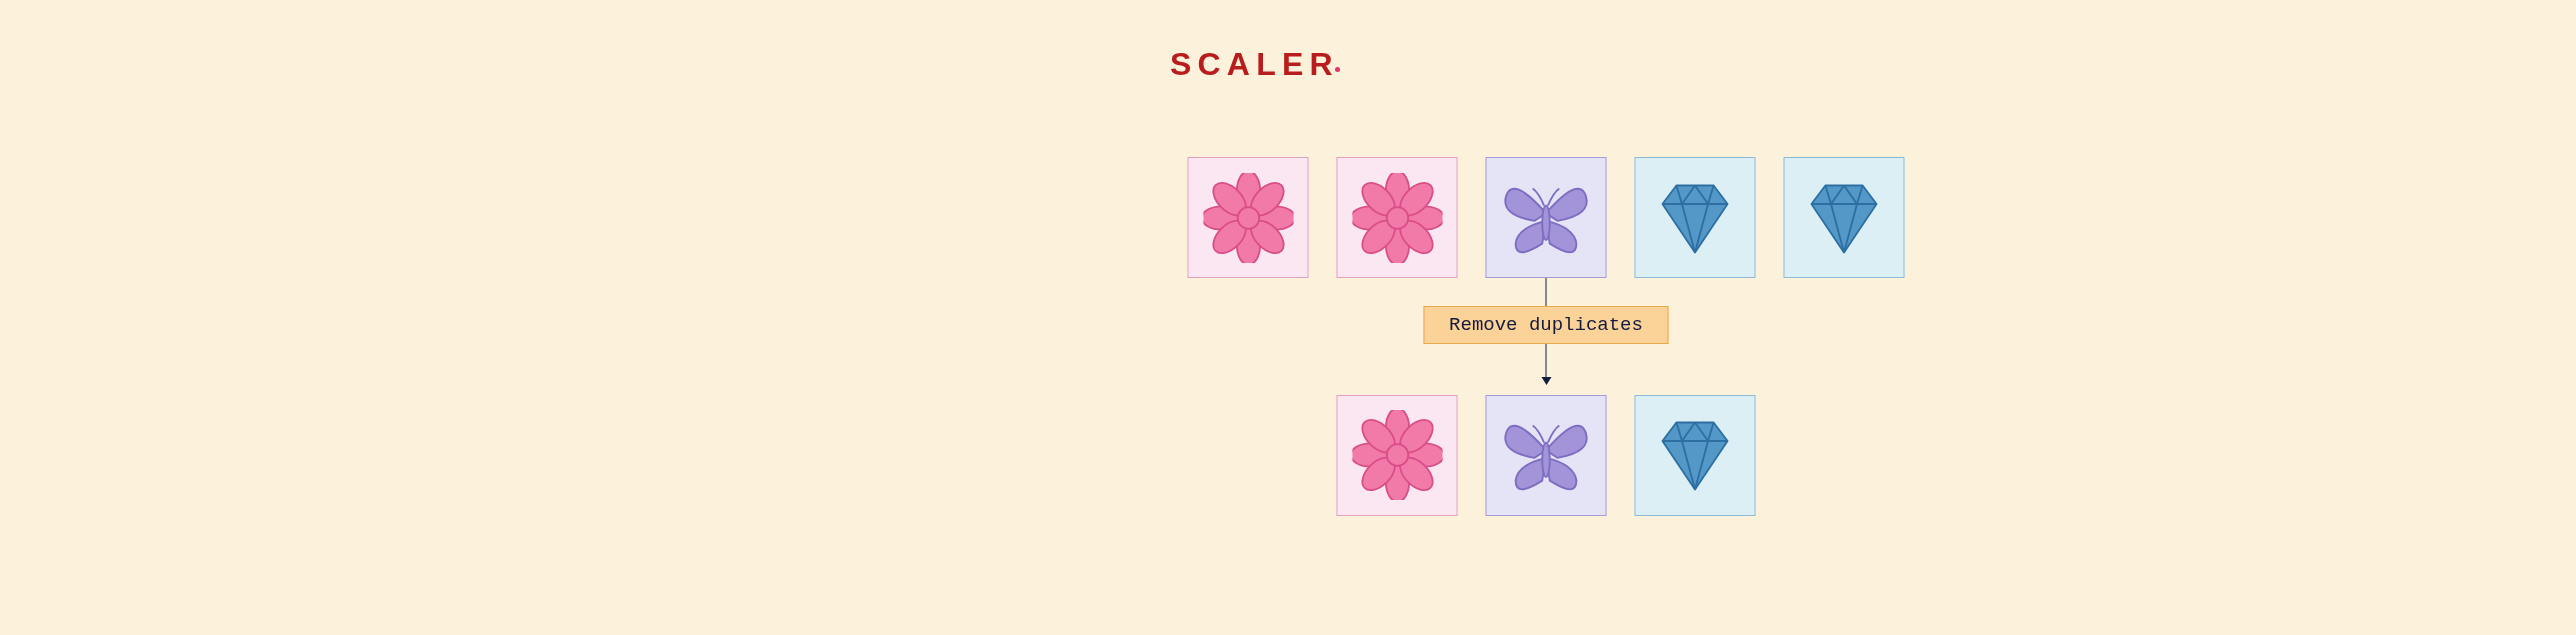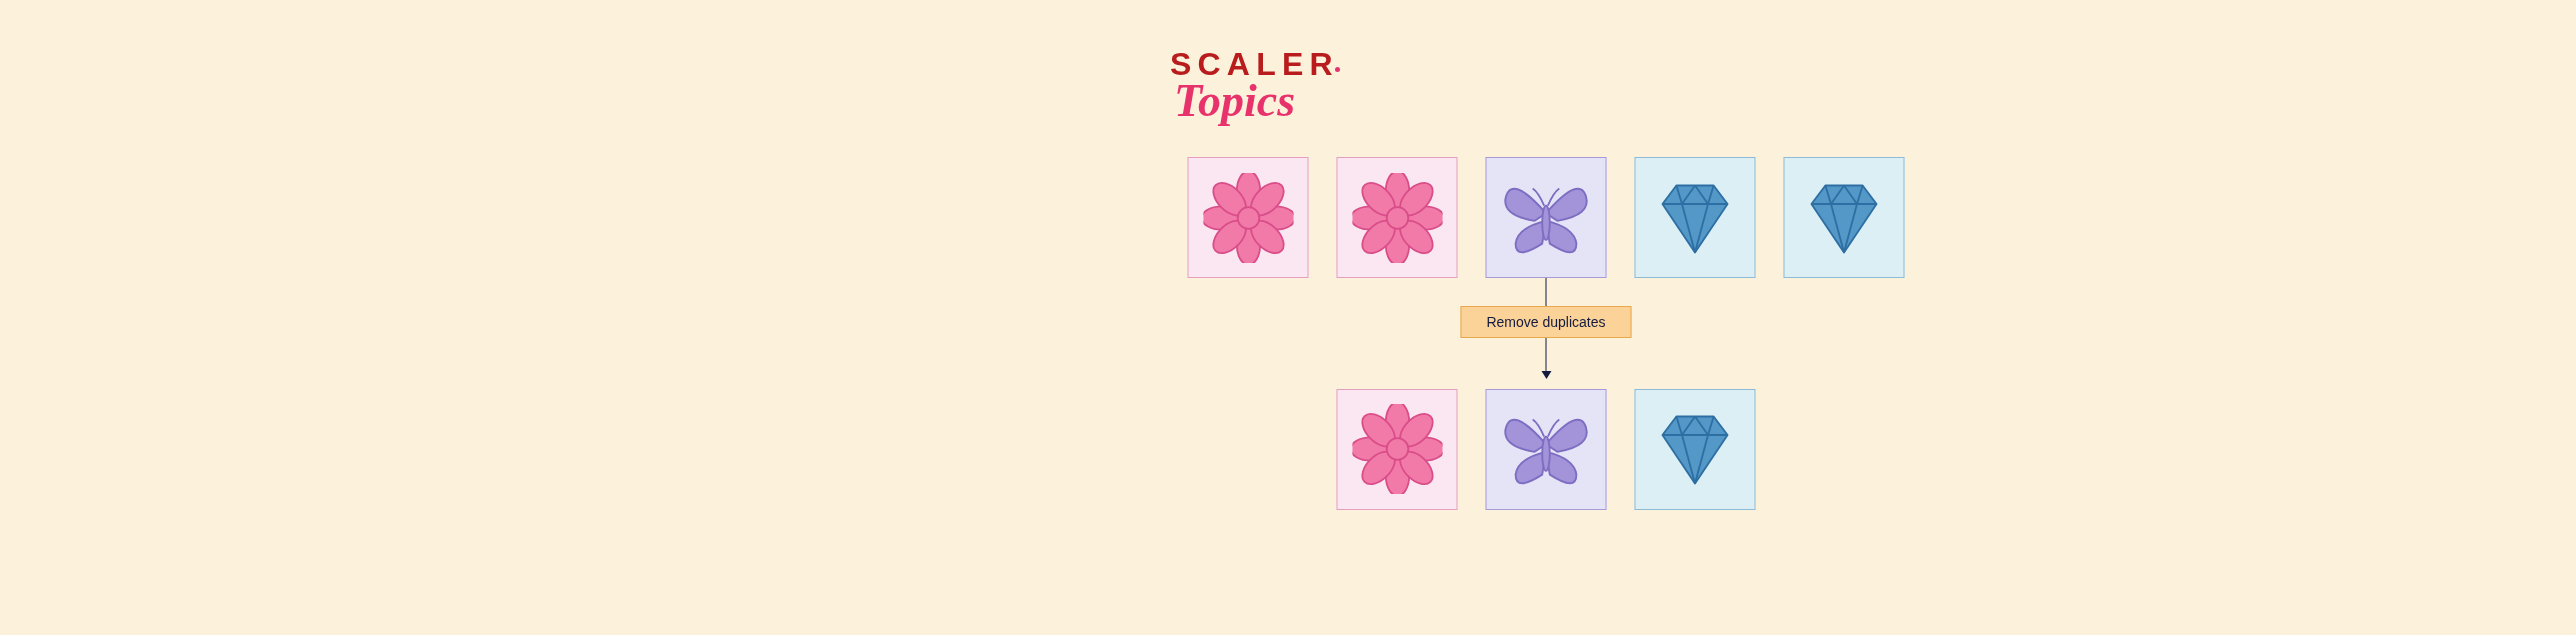--- a/index.html
+++ b/index.html
@@ -72,38 +72,38 @@
     margin: 0;
   }
   .arrow-line {
     width: 1.5px;
     background: #131b3f;
   }
   .label-box {
     background: #FBD297;
     border: 1px solid #E8A84E;
     color: #131b3f;
-    font-size: 14px;
+    font-size: 19px;
     padding: 7.2px 25px;
+    font-family: Liberation Mono, monospace;
   }
   .arrow-head {
     width: 0; height: 0;
     border-left: 5.2px solid transparent;
     border-right: 5.2px solid transparent;
     border-top: 8.2px solid #131b3f;
   }
   svg { display: block; }
 </style>
 </head>
 <body>
 
 <div class="logo">
   <div class="logo-scaler">SCALER</div>
   <div class="logo-dot"></div>
-  <div class="logo-topics">Topics</div>
 </div>
 
 <div class="diagram">
   <div class="row" id="row-before">
       <div class="tile flower">
         <span>
   <svg width="90" height="90" viewBox="0 0 100 100">
     <g fill="#F17AA8" stroke="#D94D89" stroke-width="2">
       <ellipse cx="50" cy="20" rx="13" ry="22"></ellipse>
       <ellipse cx="50" cy="80" rx="13" ry="22"></ellipse>

